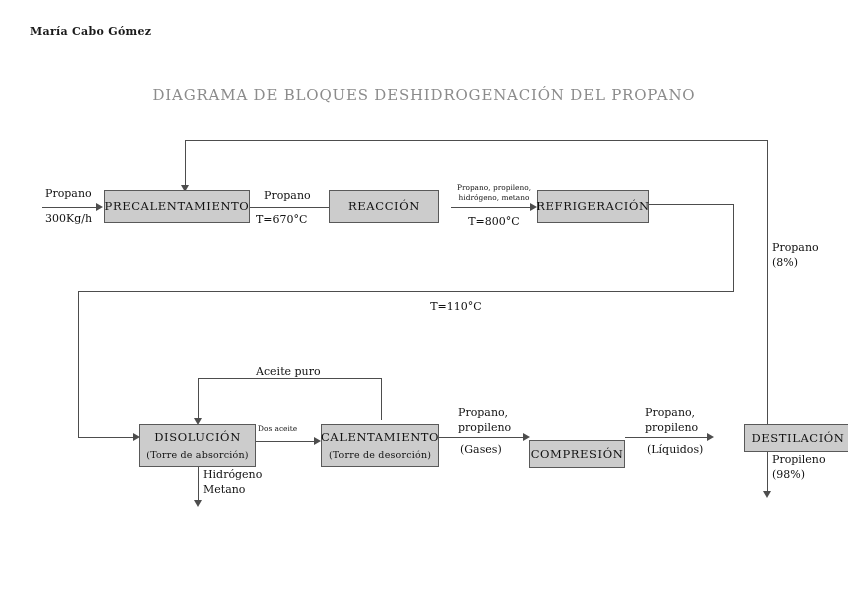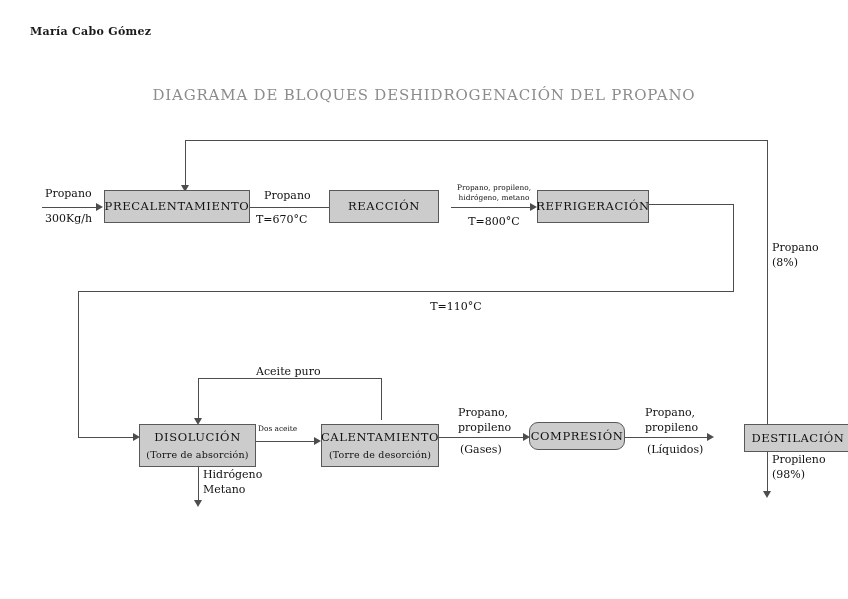--- a/index.html
+++ b/index.html
@@ -151,21 +151,21 @@
   </div>
 
   <div class="ln hl" style="left:439px;top:437px;width:85px;"></div>
   <div class="arw arw-r" style="left:523px;top:433px;"></div>
   <div class="lbl" style="left:458px;top:406px;">
     <span>Propano,</span><br>
     <span>propileno</span>
   </div>
   <div class="lbl" style="left:460px;top:443px;">(Gases)</div>
 
-  <div class="block" style="left:529px;top:422px;width:96px;height:28px;border-radius:9px;">
+  <div class="block" style="left:529px;top:440px;width:96px;height:28px;">
     <div class="bt">COMPRESIÓN</div>
   </div>
 
   <div class="ln hl" style="left:625px;top:437px;width:83px;"></div>
   <div class="arw arw-r" style="left:707px;top:433px;"></div>
   <div class="lbl" style="left:645px;top:406px;">
     <span>Propano,</span><br>
     <span>propileno</span>
   </div>
   <div class="lbl" style="left:647px;top:443px;">(Líquidos)</div>

